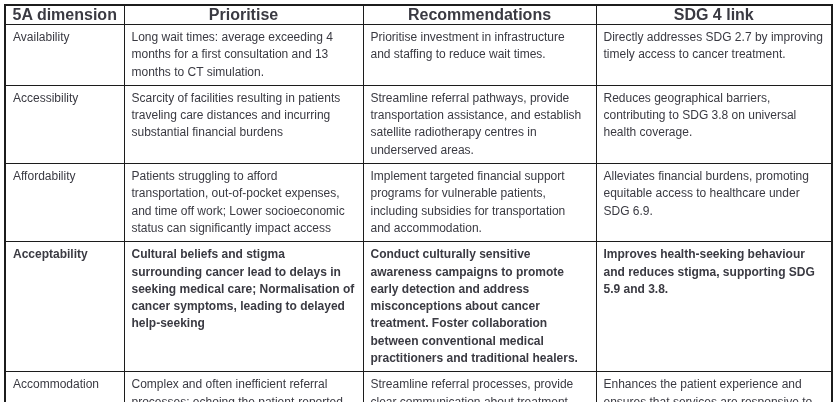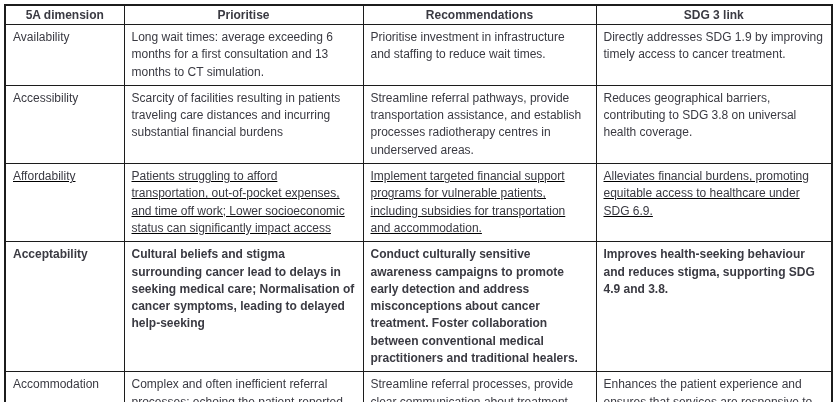--- a/index.html
+++ b/index.html
@@ -30,81 +30,81 @@
     font-size: 12px;
     box-sizing: border-box;
   }
   table.fivea th {
     font-weight: bold;
     text-align: center;
     vertical-align: middle;
     padding: 2px 4px;
     height: 19px;
     line-height: 14px;
-    font-size: 12px;
+    font-size: 16px;
   }
   table.fivea td {
     vertical-align: top;
     text-align: left;
     padding: 4px 8px 4px 7px;
     line-height: 17.3px;
   }
   col.c-dim { width: 119px; }
   col.c-cha { width: 239px; }
   col.c-rec { width: 233px; }
   col.c-sdg { width: 236px; }
   tr.r1 { height: 55px; margin-left: 20px; }
   tr.r2 { height: 73px; margin-top: 23px; }
-  tr.r3 { height: 72px; text-decoration: underline; }
+  tr.r3 { height: 72px; }
   tr.r4 { height: 110px; font-weight: bold; }
   tr.r5 { height: 64px; }
 </style>
 </head>
 <body>
 
 <div class="table-wrap">
   <table class="fivea">
     <colgroup>
       <col class="c-dim">
       <col class="c-cha">
       <col class="c-rec">
       <col class="c-sdg">
     </colgroup>
     <thead>
       <tr>
         <th>5A dimension</th>
         <th>Prioritise</th>
         <th>Recommendations</th>
-        <th>SDG 3 link</th>
+        <th>SDG 4 link</th>
       </tr>
     </thead>
     <tbody>
       <tr class="r1">
         <td>Availability</td>
-        <td>Long wait times: average exceeding 6 months for a first consultation and 13 months to CT simulation.</td>
+        <td>Long wait times: average exceeding 4 months for a first consultation and 13 months to CT simulation.</td>
         <td>Prioritise investment in infrastructure and staffing to reduce wait times.</td>
-        <td>Directly addresses SDG 1.9 by improving timely access to cancer treatment.</td>
+        <td>Directly addresses SDG 2.7 by improving timely access to cancer treatment.</td>
       </tr>
       <tr class="r2">
         <td>Accessibility</td>
         <td>Scarcity of facilities resulting in patients traveling care distances and incurring substantial financial burdens</td>
-        <td>Streamline referral pathways, provide transportation assistance, and establish processes radiotherapy centres in underserved areas.</td>
+        <td>Streamline referral pathways, provide transportation assistance, and establish satellite radiotherapy centres in underserved areas.</td>
         <td>Reduces geographical barriers, contributing to SDG 3.8 on universal health coverage.</td>
       </tr>
       <tr class="r3">
         <td>Affordability</td>
         <td>Patients struggling to afford transportation, out-of-pocket expenses, and time off work; Lower socioeconomic status can significantly impact access</td>
         <td>Implement targeted financial support programs for vulnerable patients, including subsidies for transportation and accommodation.</td>
         <td>Alleviates financial burdens, promoting equitable access to healthcare under SDG 6.9.</td>
       </tr>
       <tr class="r4">
         <td>Acceptability</td>
         <td>Cultural beliefs and stigma surrounding cancer lead to delays in seeking medical care; Normalisation of cancer symptoms, leading to delayed help-seeking</td>
         <td>Conduct culturally sensitive awareness campaigns to promote early detection and address misconceptions about cancer treatment. Foster collaboration between conventional medical practitioners and traditional healers.</td>
-        <td>Improves health-seeking behaviour and reduces stigma, supporting SDG 4.9 and 3.8.</td>
+        <td>Improves health-seeking behaviour and reduces stigma, supporting SDG 5.9 and 3.8.</td>
       </tr>
       <tr class="r5">
         <td>Accommodation</td>
         <td>Complex and often inefficient referral processes; echoing the patient-reported difficulties in accessing timely and appropriate radiotherapy services</td>
         <td>Streamline referral processes, provide clear communication about treatment processes, and offer patient-centred scheduling.</td>
         <td>Enhances the patient experience and ensures that services are responsive to their needs, supporting SDG 3.8.</td>
       </tr>
     </tbody>
   </table>
 </div>

